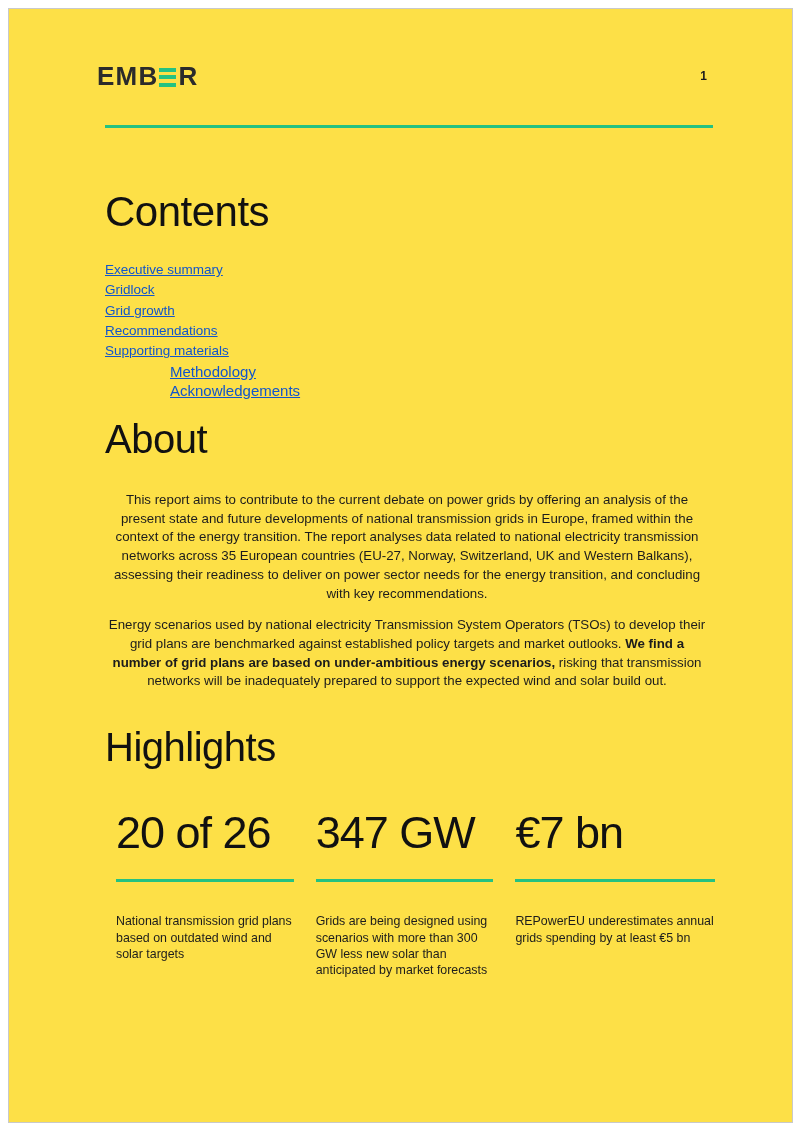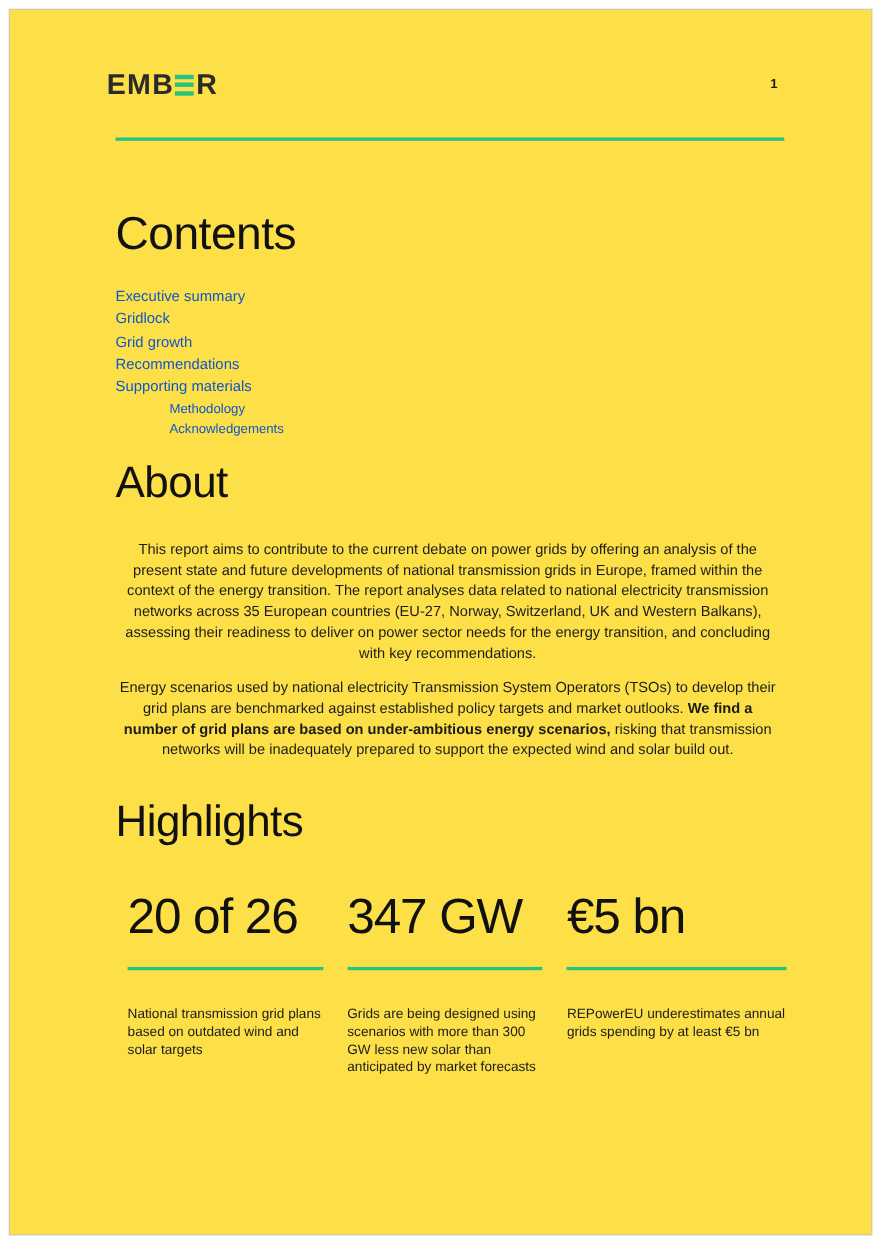--- a/index.html
+++ b/index.html
@@ -102,27 +102,28 @@
     width: 610px;
   }
   .toc {
     margin-top: 25px;
   }
   .toc-item {
     display: block;
     font-size: 13.5px;
     line-height: 20.3px;
     color: #1155cc;
+    text-decoration: underline;
     text-underline-offset: 1px;
     width: fit-content;
     cursor: pointer;
   }
   .toc-item.sub {
-    margin-left: 49px;
-    font-size: 12px;
+    margin-left: 65px;
+    font-size: 15px;
     line-height: 19px;
   }
 
   
   .about-block {
     position: absolute;
     left: 96px;
     top: 408px;
     width: 604px;
   }
@@ -231,21 +232,21 @@
         <div class="stat-caption">National transmission grid plans based on outdated wind and solar targets</div>
       </div>
 
       <div class="stat-col">
         <div class="stat-value">347 GW</div>
         <div class="stat-rule"></div>
         <div class="stat-caption">Grids are being designed using scenarios with more than 300 GW less new solar than anticipated by market forecasts</div>
       </div>
 
       <div class="stat-col">
-        <div class="stat-value">€5 bn</div>
+        <div class="stat-value">€7 bn</div>
         <div class="stat-rule"></div>
         <div class="stat-caption">REPowerEU underestimates annual grids spending by at least €5 bn</div>
       </div>
 
     </div>
   </div>
 
 </div>
 
 </body></html>

